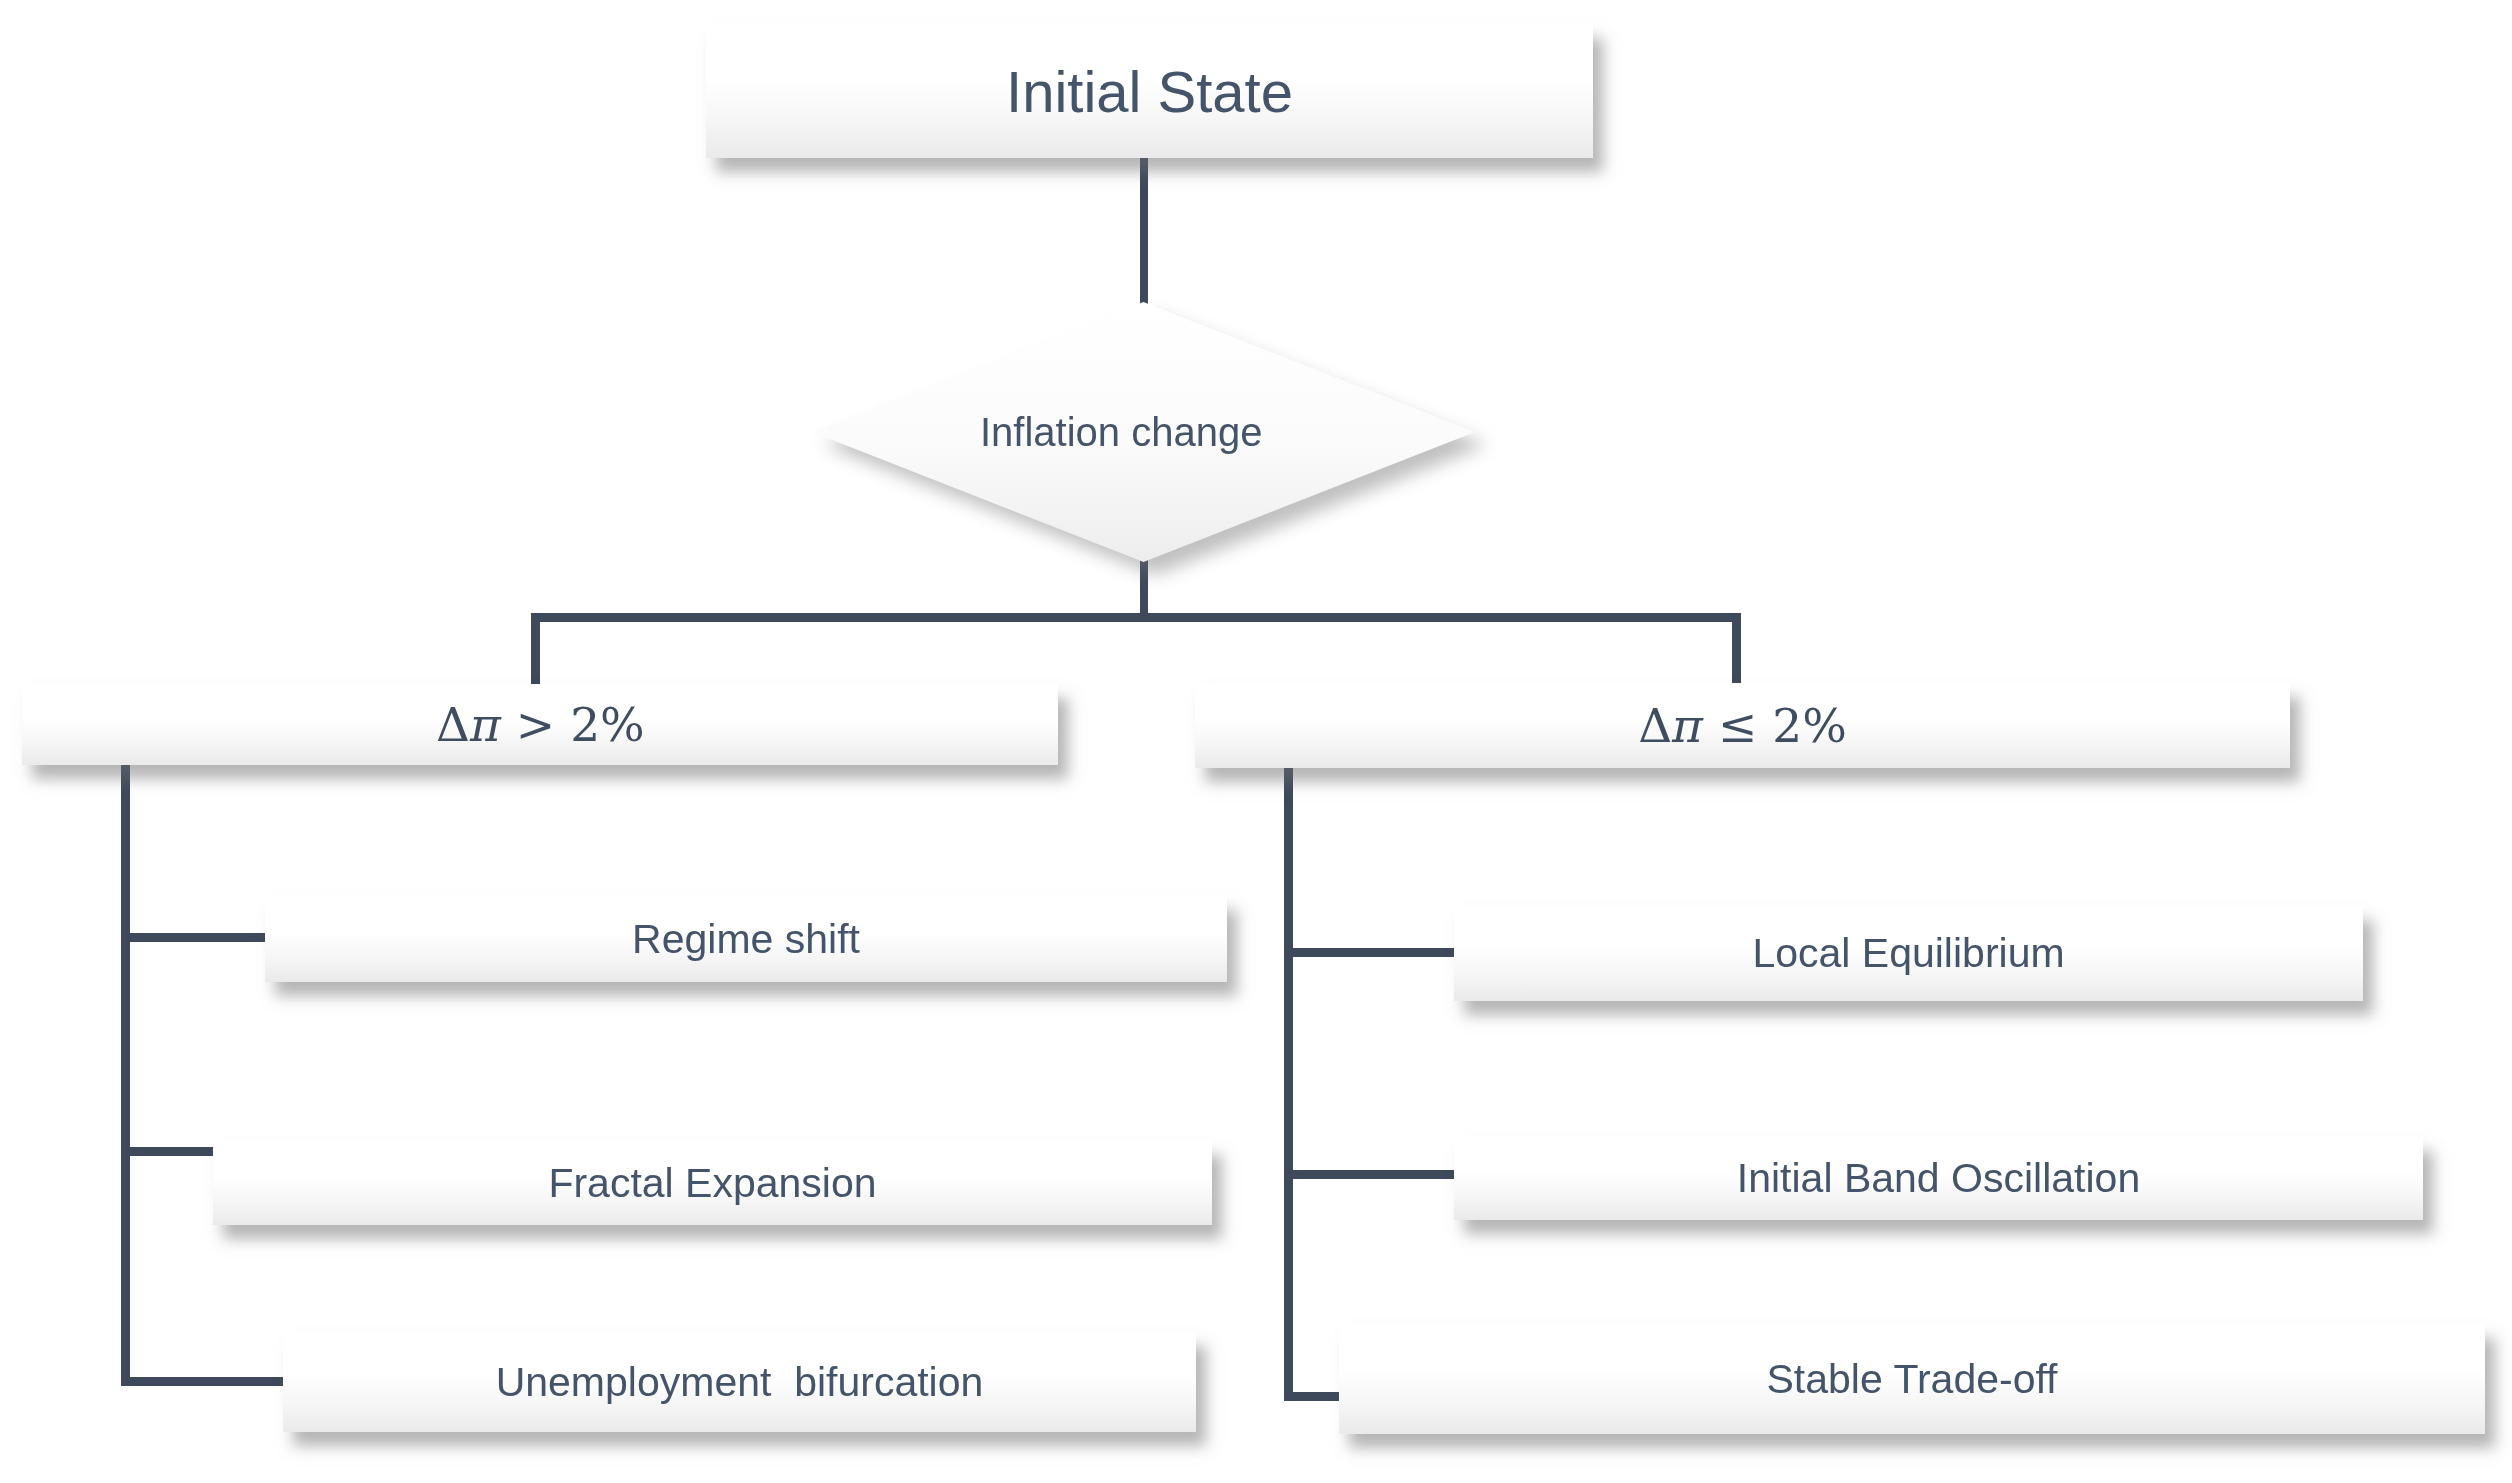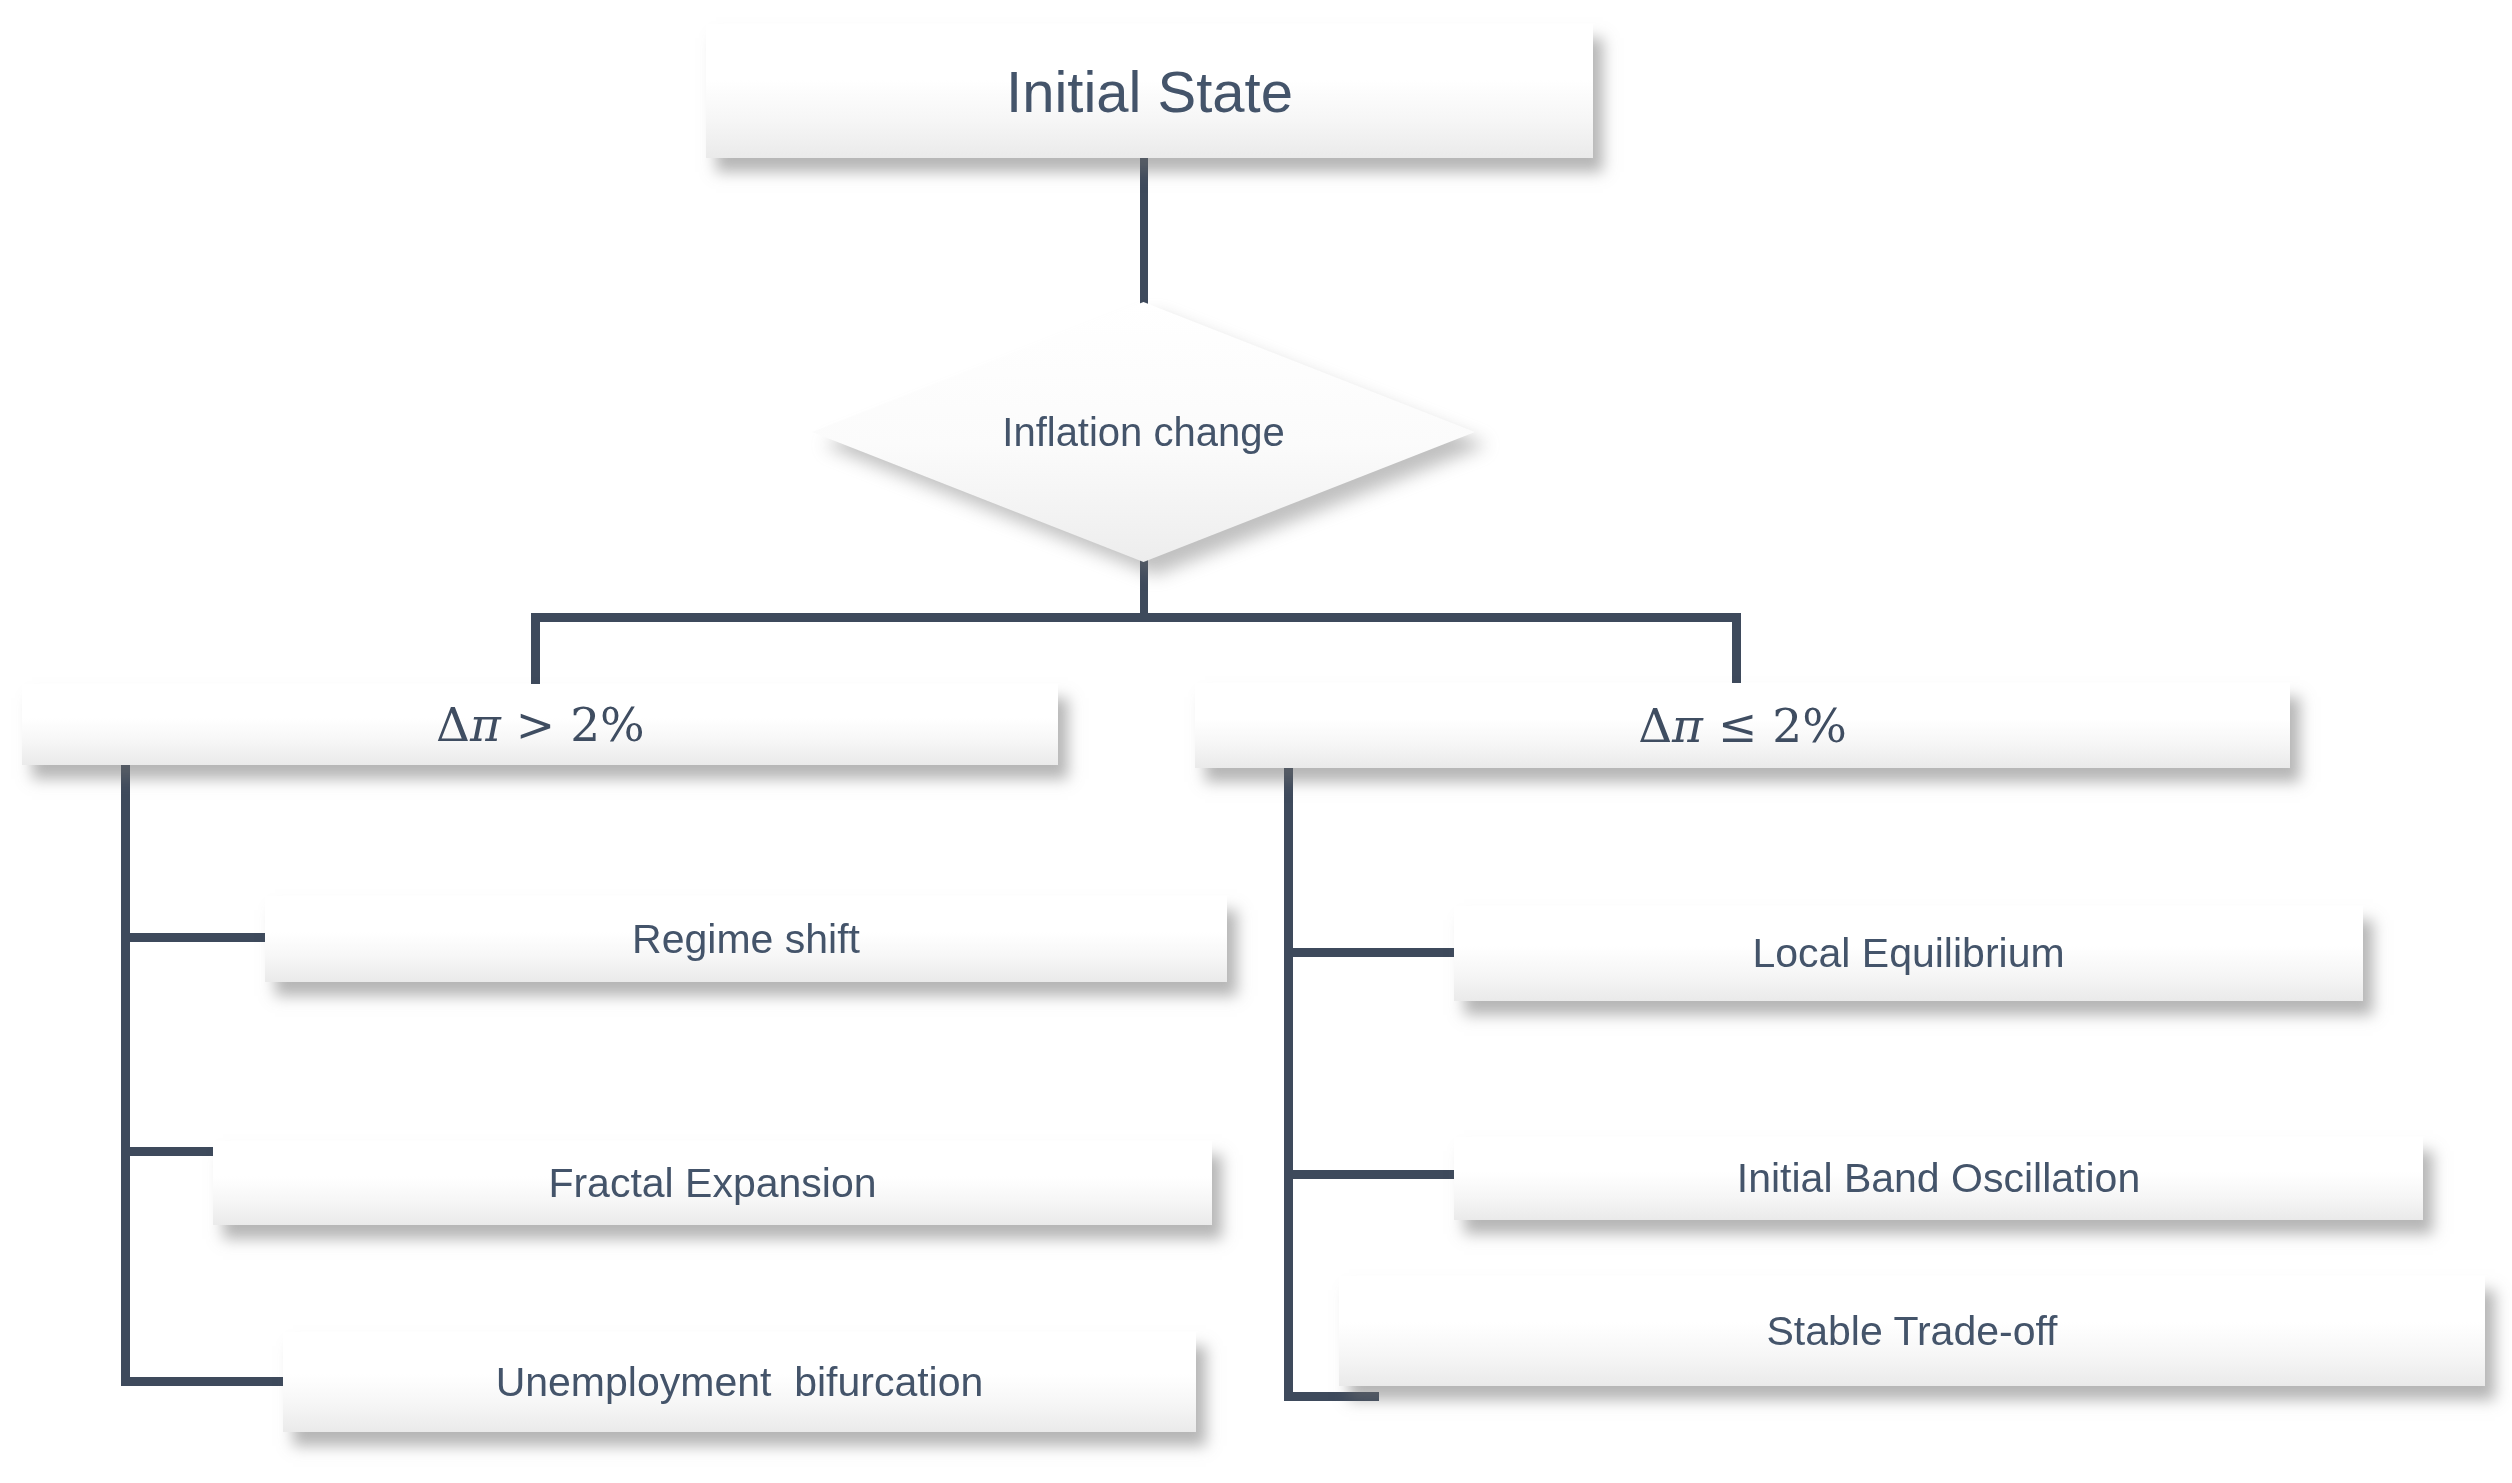--- a/index.html
+++ b/index.html
@@ -40,21 +40,21 @@
     color: #44546a;
   }
   .diamond-wrap {
     position: absolute;
     z-index: 2;
     filter: drop-shadow(12px 13.8px 8.6px rgba(115,115,115,0.45));
   }
   .diamond-text {
     font-size: 40px;
     line-height: 1.35;
-    text-align: center;
+    text-align: left;
     width: 327px;
   }
   .cond-text {
     font-family: "DejaVu Serif", "Liberation Serif", serif;
     font-size: 47px;
     color: #3f4d61;
   }
   .cond-text .pi { font-style: italic; }
 </style>
 </head>
@@ -109,18 +109,18 @@
   </div>
 
   <div class="node" style="left:283px; top:1332px; width:913px; height:100px;">
     <span class="label node-text">Unemployment  bifurcation</span>
   </div>
 
   <div class="node" style="left:1454px; top:1137px; width:969px; height:83px;">
     <span class="label node-text">Initial Band Oscillation</span>
   </div>
 
-  <div class="node" style="left:1339px; top:1276px; width:1146px; height:110px;">
+  <div class="node" style="left:1339px; top:1324px; width:1146px; height:110px;">
     <span class="label node-text">Stable Trade-off</span>
   </div>
 
 </div>
 
 
 </body></html>

